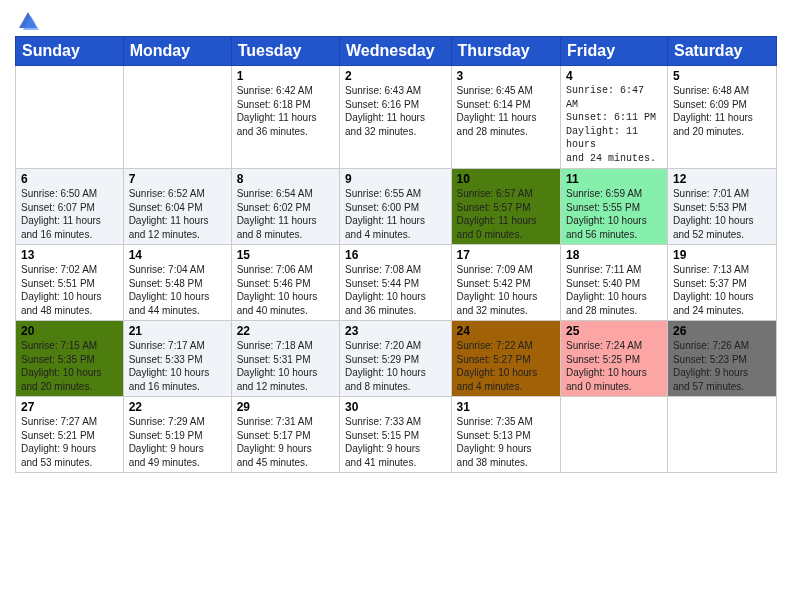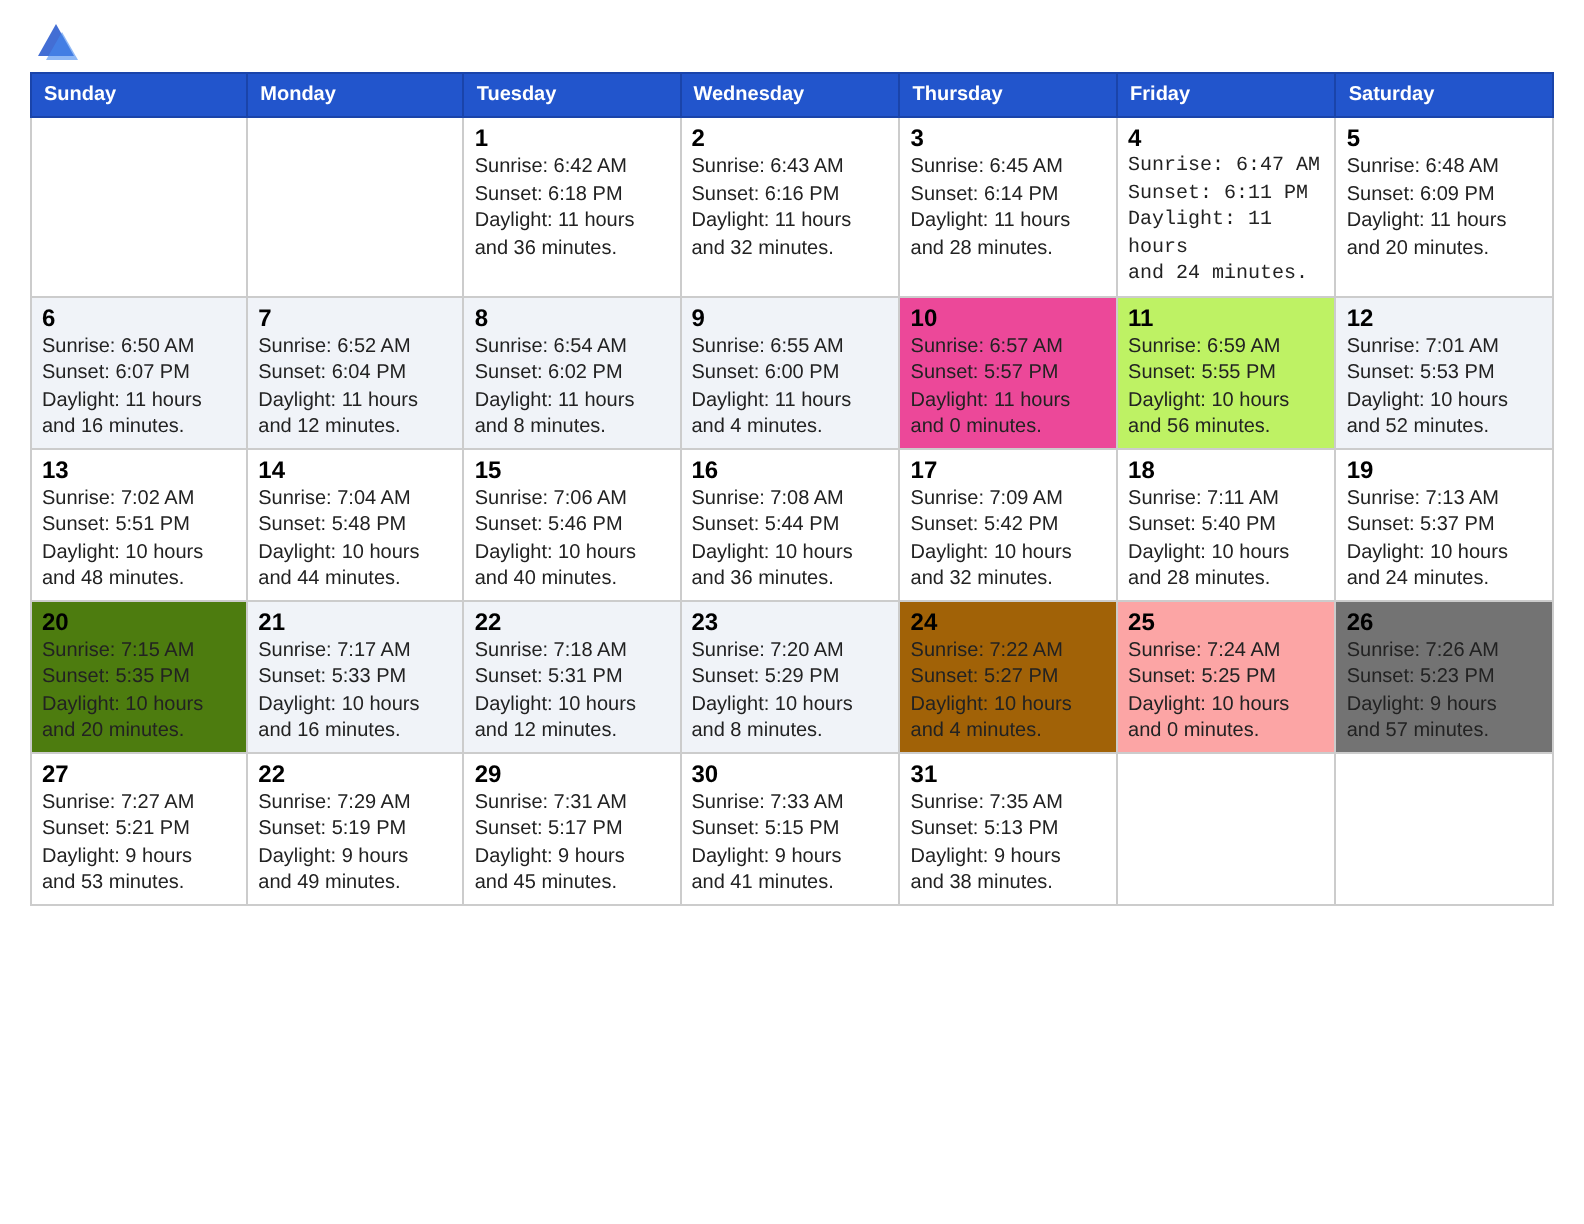--- a/index.html
+++ b/index.html
@@ -40,21 +40,21 @@
     .calendar {
       width: 100%;
       border-collapse: collapse;
       font-size: 10.5px;
     }
     .calendar th {
       background: #2255cc;
       color: #fff;
       text-align: left;
       padding: 5px 6px;
-      font-size: 10px;
+      font-size: 16px;
       font-weight: bold;
       border: 1px solid #1a44aa;
     }
     .calendar td {
       border: 1px solid #ccc;
       vertical-align: top;
       padding: 3px 5px;
       width: 113px;
       min-height: 70px;
       background: #fff;
@@ -172,28 +172,28 @@
 Daylight: 11 hours
 and 8 minutes.</div>
           </td>
           <td style="background: rgb(240, 243, 248);">
             <span class="day-num">9</span>
             <div class="day-info" style="white-space: pre-line;">Sunrise: 6:55 AM
 Sunset: 6:00 PM
 Daylight: 11 hours
 and 4 minutes.</div>
           </td>
-          <td style="background: #ec4899;">
+          <td style="background: #4d7c0f;">
             <span class="day-num">10</span>
             <div class="day-info" style="white-space: pre-line;">Sunrise: 6:57 AM
 Sunset: 5:57 PM
 Daylight: 11 hours
 and 0 minutes.</div>
           </td>
-          <td style="background: #bef264;">
+          <td style="background: #86efac;">
             <span class="day-num">11</span>
             <div class="day-info" style="white-space: pre-line;">Sunrise: 6:59 AM
 Sunset: 5:55 PM
 Daylight: 10 hours
 and 56 minutes.</div>
           </td>
           <td style="background: rgb(240, 243, 248);">
             <span class="day-num">12</span>
             <div class="day-info" style="white-space: pre-line;">Sunrise: 7:01 AM
 Sunset: 5:53 PM

